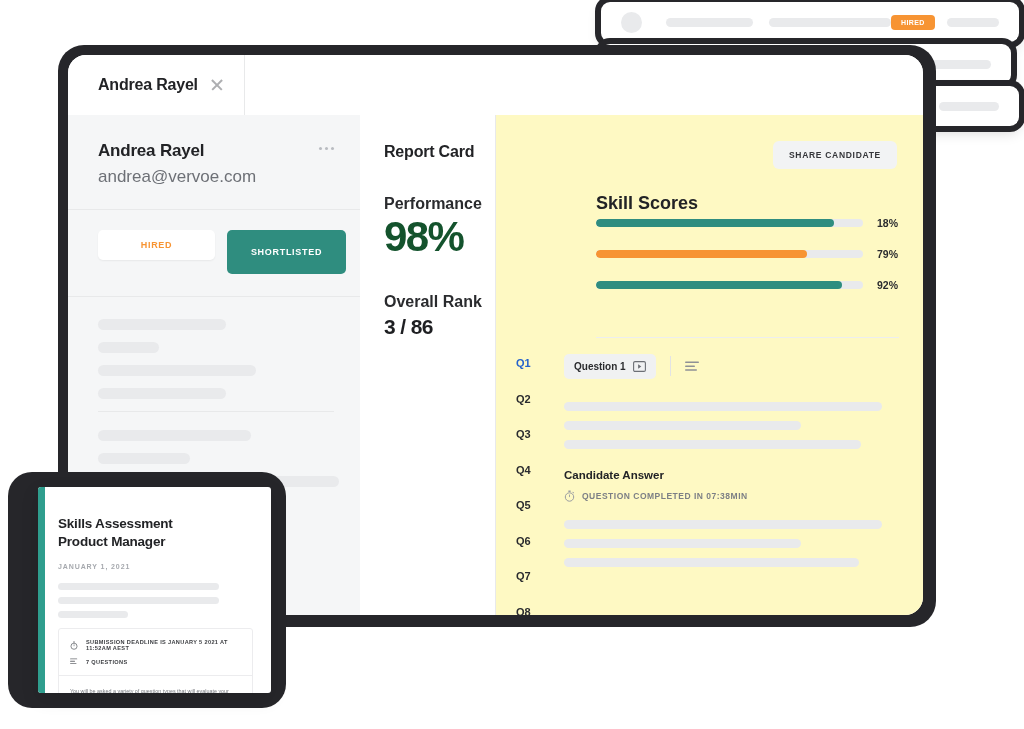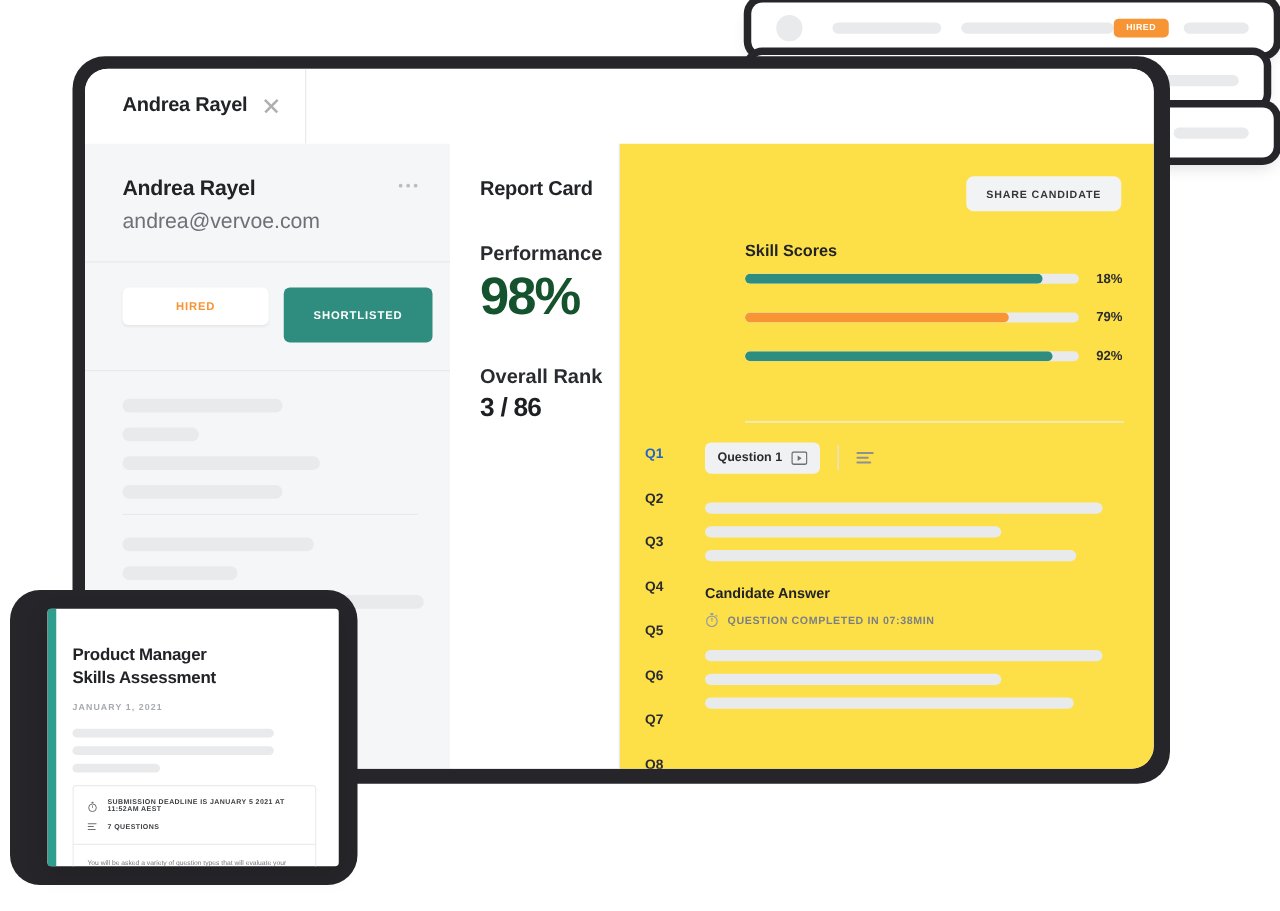--- a/index.html
+++ b/index.html
@@ -89,26 +89,26 @@
   .score-col{
     position:absolute;left:292px;top:60px;width:136px;height:500px;background:#ffffff;
     border-right:1px solid #e8e9ea;box-sizing:border-box;padding:28px 0 0 24px;
   }
   .rc-title{font-size:16px;font-weight:bold;color:#222326;letter-spacing:-.2px;}
   .rc-lbl{font-size:16px;font-weight:bold;color:#2a2b2e;margin-top:34px;}
   .rc-big{font-size:42px;font-weight:bold;color:#14532d;letter-spacing:-1.6px;line-height:1.05;margin-top:2px;}
   .rc-rank{font-size:21px;font-weight:bold;color:#1e1f22;letter-spacing:-.6px;margin-top:4px;}
 
   
-  .report{position:absolute;left:428px;top:60px;width:427px;height:500px;background:#fde047;}
+  .report{position:absolute;left:428px;top:60px;width:427px;height:500px;background:#fef9c3;}
   .share-btn{
     position:absolute;right:26px;top:26px;background:#f2f3f4;border-radius:6px;
     padding:9px 16px;font-size:8.5px;font-weight:bold;letter-spacing:.7px;color:#35363a;cursor:pointer;
   }
-  .skill-title{position:absolute;left:100px;top:78px;font-size:13px;font-weight:bold;color:#222326;}
+  .skill-title{position:absolute;left:100px;top:78px;font-size:18px;font-weight:bold;color:#222326;}
   .bars{position:absolute;left:100px;top:102px;width:300px;}
   .bar-row{display:flex;align-items:center;margin-bottom:19px;}
   .track{flex:0 0 267px;height:8px;border-radius:6px;background:#e9eaec;overflow:hidden;}
   .fill{height:100%;border-radius:6px;}
   .pct{margin-left:14px;font-size:10.5px;font-weight:bold;color:#2b2c2f;}
 
   .rep-divider{position:absolute;left:100px;top:222px;width:303px;height:1px;background:#edeeef;}
 
   .qlist{position:absolute;left:20px;top:242px;width:40px;}
   .qitem{font-size:11px;font-weight:bold;color:#2a2b2e;margin-bottom:23.5px;cursor:pointer;}
@@ -323,22 +323,22 @@
           <div class="sk" style="width:295px"></div>
         </div>
       </div>
     </div>
   </div>
 
   <div class="tab-frame"></div>
   <div class="tab-card">
     <div class="tab-accent"></div>
     <div class="tab-inner">
+      <div class="pm-title">Skills Assessment</div>
       <div class="pm-title">Product Manager</div>
-      <div class="pm-title">Skills Assessment</div>
       <div class="pm-date">JANUARY 1, 2021</div>
 
       <div class="pm-sk">
         <div class="sk" style="width:161px"></div>
         <div class="sk" style="width:161px"></div>
         <div class="sk" style="width:70px"></div>
       </div>
 
       <div class="pm-box">
         <div class="pm-box-top">

